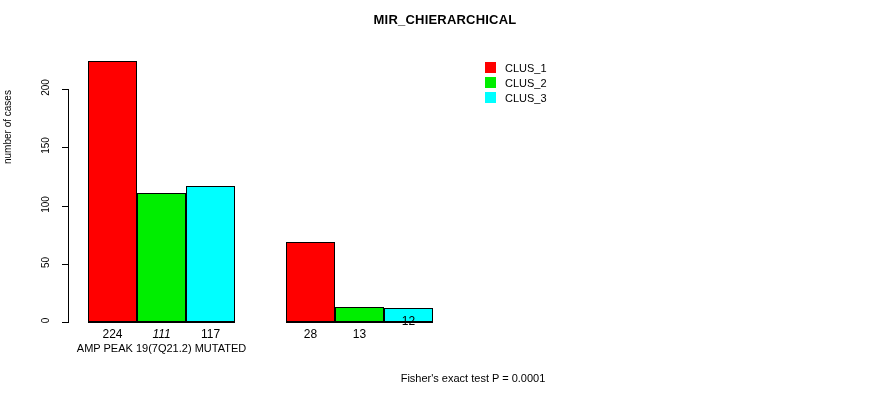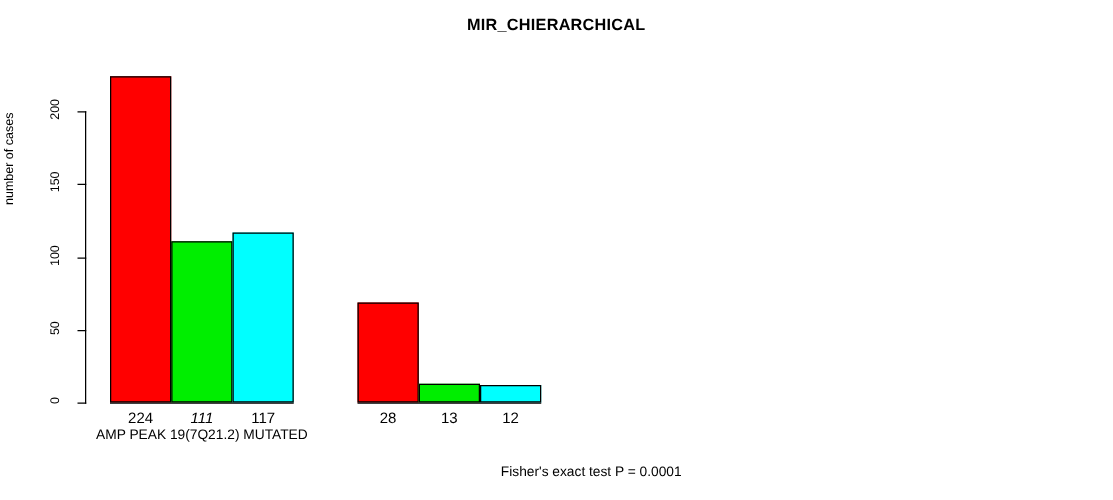--- a/index.html
+++ b/index.html
@@ -186,19 +186,33 @@
       <div class="baseline" style="left: 286px; top: 322px; width: 147px;"></div>
     </div>
 
   <div id="group-labels-layer">
       <div class="bar-count-label" style="left: 88px; top: 327px; width: 49px;">224</div>
       <div class="bar-count-label" style="left: 137px; top: 327px; width: 49px; font-style: italic;">111</div>
       <div class="bar-count-label" style="left: 186px; top: 327px; width: 49px;">117</div>
       <div class="group-label" style="left: 48px; top: 342px; width: 227px;">AMP PEAK 19(7Q21.2) MUTATED</div>
       <div class="bar-count-label" style="left: 286px; top: 327px; width: 49px;">28</div>
       <div class="bar-count-label" style="left: 335px; top: 327px; width: 49px;">13</div>
-      <div class="bar-count-label" style="left: 384px; top: 327px; width: 49px;">12</div>
-    </div>
-
+      <div class="bar-count-label" style="left: 384px; top: 314px; width: 49px;">12</div>
+    </div>
+
+  <div class="legend">
+    <div class="legend-row">
+      <span class="legend-swatch" id="sw0" style="background: rgb(255, 0, 0);"></span>
+      <span class="legend-label">CLUS_1</span>
+    </div>
+    <div class="legend-row">
+      <span class="legend-swatch" id="sw1" style="background: rgb(0, 238, 0);"></span>
+      <span class="legend-label">CLUS_2</span>
+    </div>
+    <div class="legend-row">
+      <span class="legend-swatch" id="sw2" style="background: rgb(0, 255, 255);"></span>
+      <span class="legend-label">CLUS_3</span>
+    </div>
+  </div>
 
   <div class="footer-note">Fisher's exact test P = 0.0001</div>
 
 </div>
 
 </body></html>

